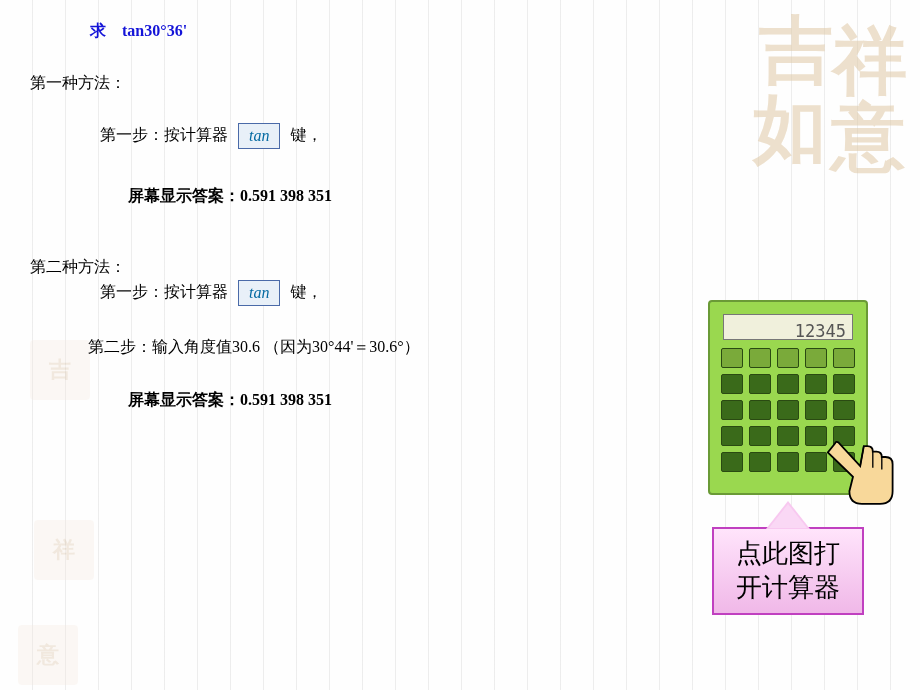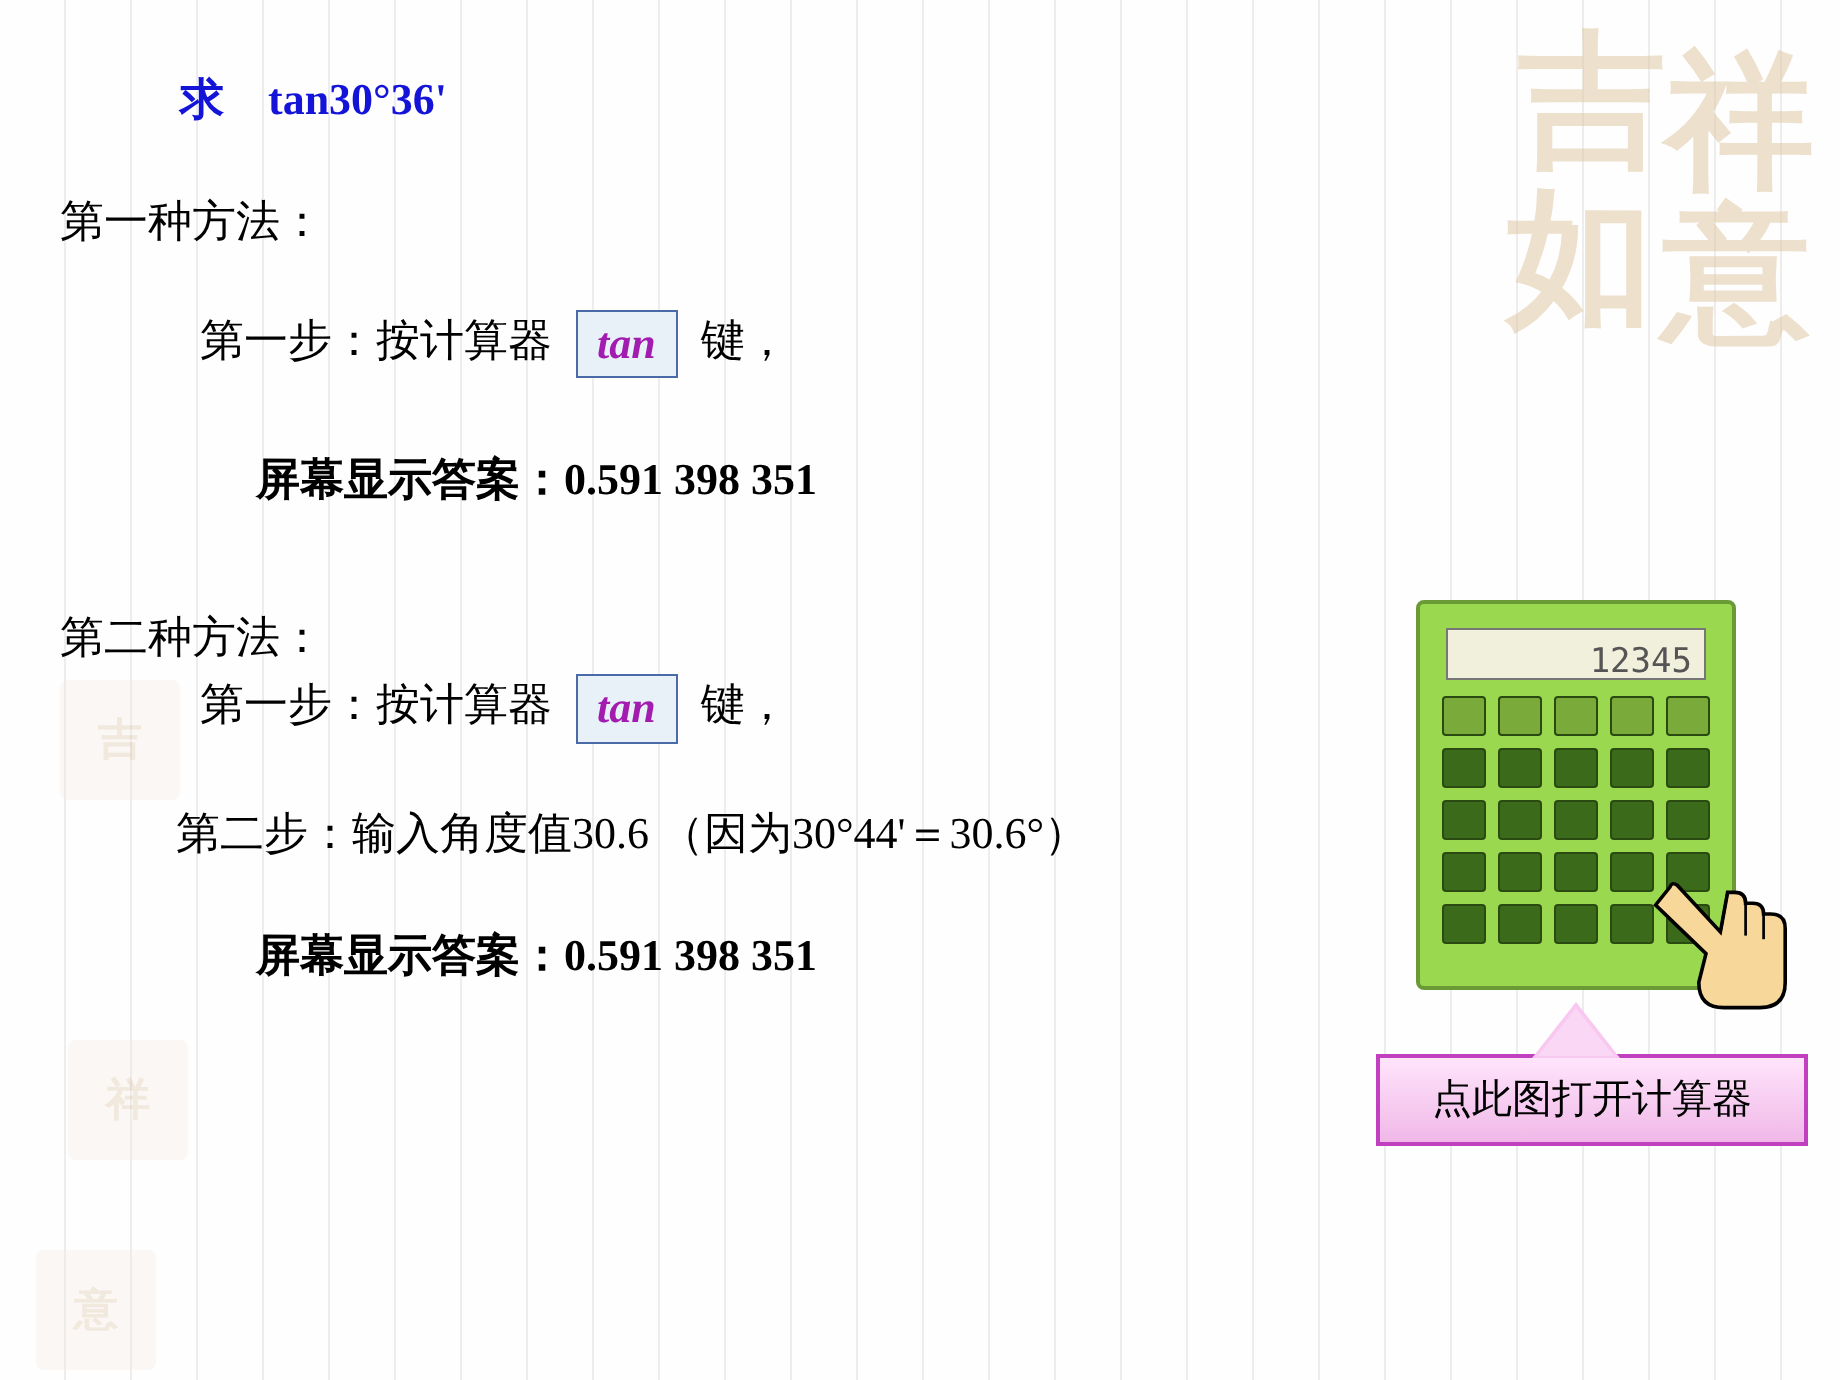--- a/index.html
+++ b/index.html
@@ -47,22 +47,22 @@
       font-family: "KaiTi", "楷体", serif;
       user-select: none;
     }
     .stamp-big .glyph {
       position: absolute;
       font-size: 74px;
       font-weight: bold;
     }
     .content {
       position: relative;
-      padding: 35px 30px;
-      font-size: 22px;
+      padding: 20px 30px;
+      font-size: 16px;
       color: #000;
       line-height: 1.4;
     }
     .title {
       color: #1414d8;
       font-weight: bold;
       margin-left: 60px;
       margin-bottom: 30px;
     }
     .method-heading {
@@ -79,23 +79,23 @@
     }
     .answer-line {
       margin-left: 98px;
       margin-bottom: 48px;
       font-weight: bold;
     }
     .key-tan {
       display: inline-block;
       border: 1.5px solid #4a6aa8;
       background: #e8f0f8;
-      color: #a21caf;
+      color: #0369a1;
       font-family: "Times New Roman", serif;
-      font-weight: bold;
+      font-weight: normal;
       font-style: italic;
       padding: 1px 10px;
       margin: 0 6px;
       vertical-align: middle;
     }
     .key-dms {
       display: inline-block;
       border: 1.5px solid #0a6a0a;
       background: #00e400;
       color: #000;
@@ -172,24 +172,24 @@
       top: 3px;
       left: -19px;
       border-left: 19px solid transparent;
       border-right: 19px solid transparent;
       border-bottom: 24px solid #fad8f5;
     }
     .callout-box {
       border: 2px solid #c040c0;
       background: linear-gradient(#ffe4fb, #f0b8e8);
       padding: 8px 12px;
-      font-size: 20px;
+      font-size: 26px;
       color: #000;
       line-height: 1.3;
-      width: 216px;
+      width: 152px;
       margin: 0 auto;
     }
   </style>
 </head>
 <body>
 
 <div class="stripes"></div>
 
 <div class="stamp" style="left:30px; top:340px">吉</div>
 <div class="stamp" style="left:34px; top:520px">祥</div>

